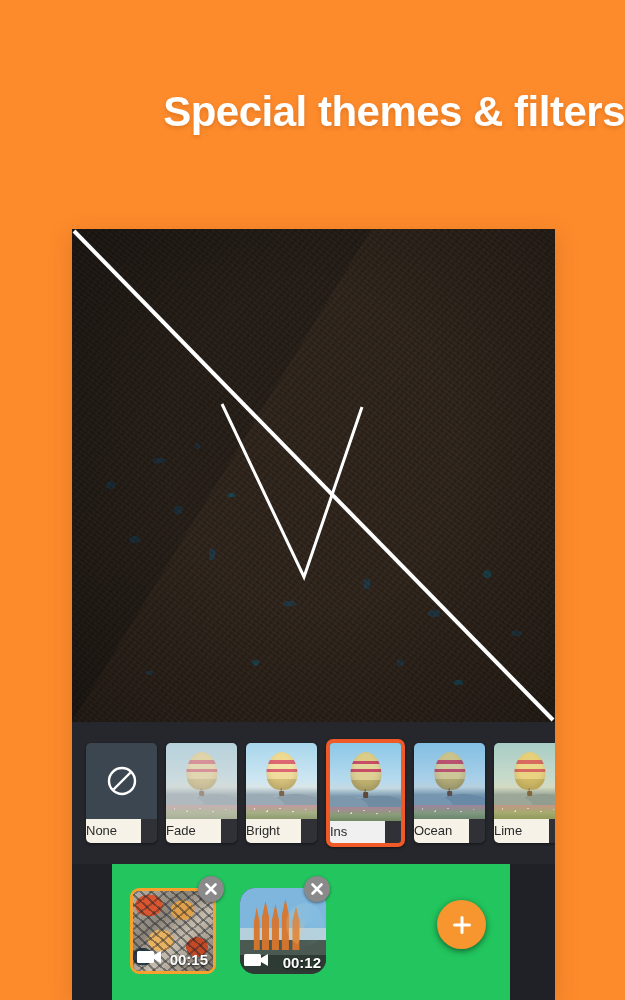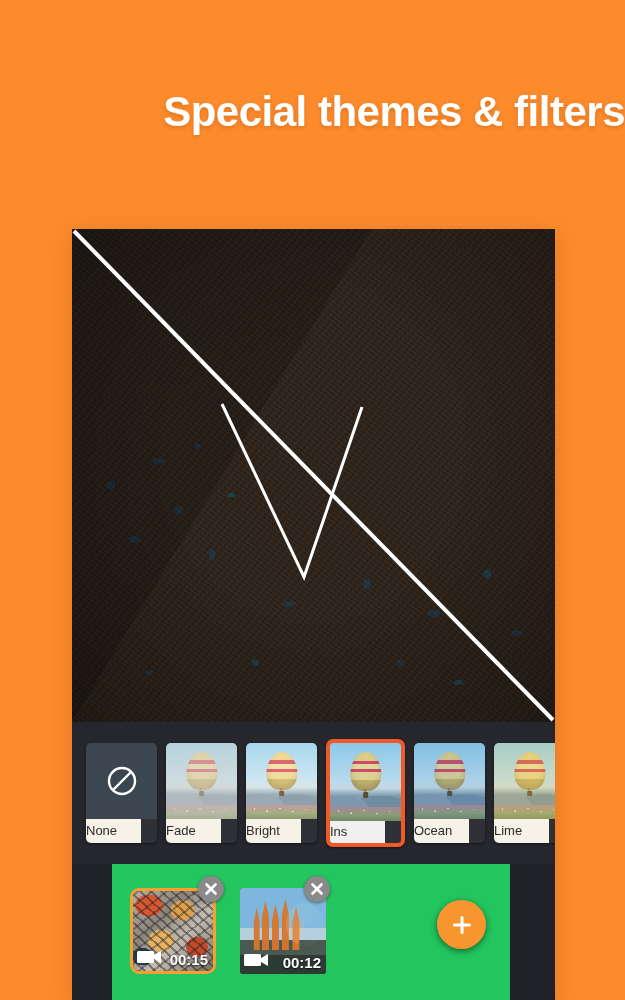--- a/index.html
+++ b/index.html
@@ -275,21 +275,21 @@
     height: 136px;
     background: #22c55e;
     margin-left: 40px;
   }
 
   .clip {
     position: absolute;
     top: 24px;
     width: 86px;
     height: 86px;
-    border-radius: 3px;
+    border-radius: 15px;
     overflow: hidden;
     background: #333;
   }
   .clip.selected {
     border: 3px solid #f7a02e;
     border-radius: 9px;
   }
 
   .clip-thumb { position: absolute; inset: 0; }
 

